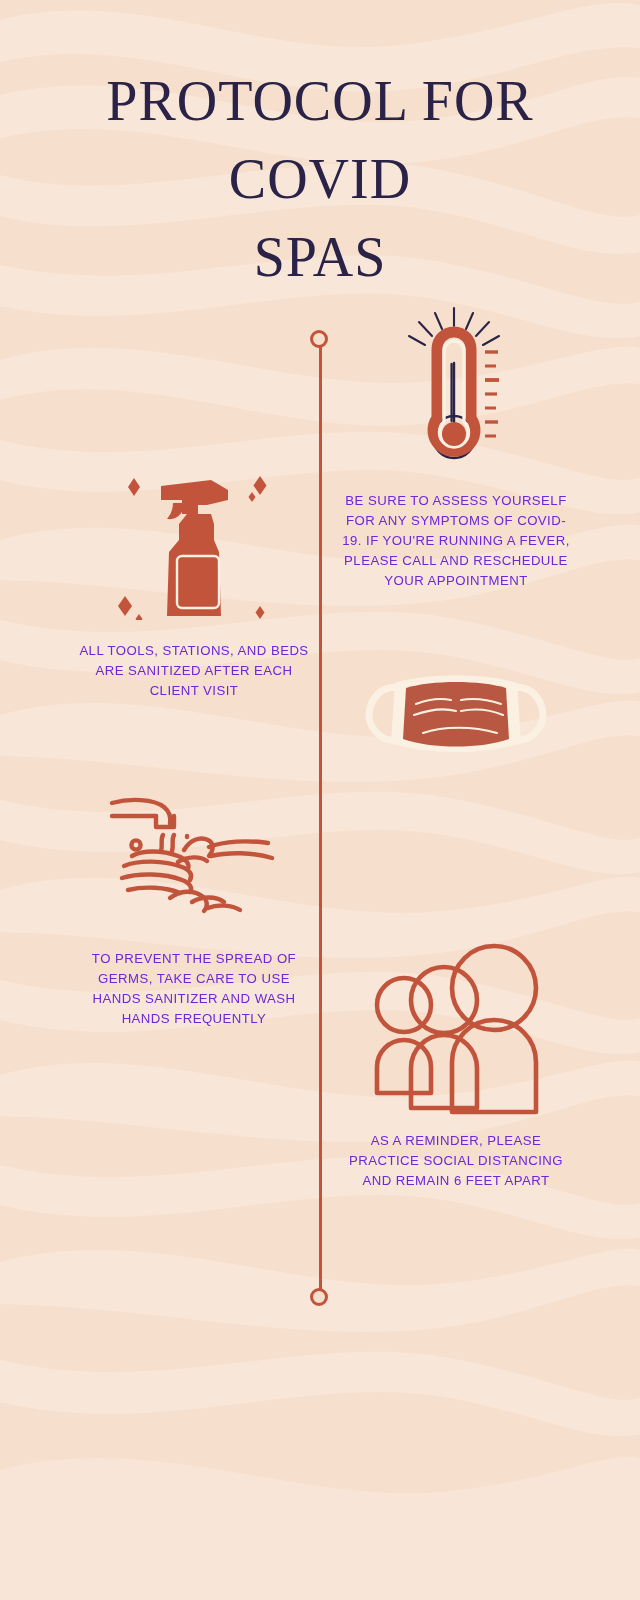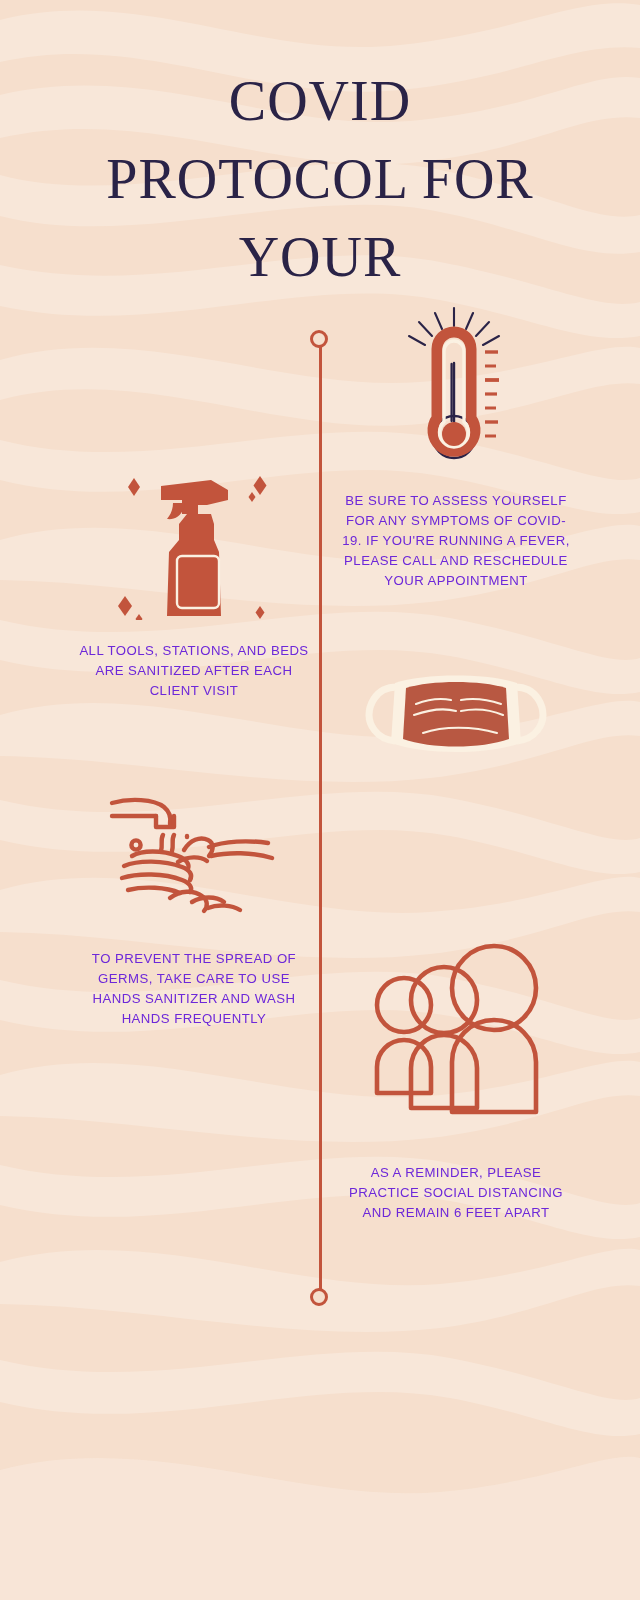--- a/index.html
+++ b/index.html
@@ -101,21 +101,21 @@
   .b-wash    { left: 78px;  top: 790px; width: 232px; }
   
   .b-thermo  { left: 340px; top: 306px; width: 232px; }
   .b-mask    { left: 340px; top: 665px; width: 232px; }
   .b-people  { left: 340px; top: 930px; width: 232px; }
 
   .b-spray .caption  { margin-top: 21px; }
   .b-wash .caption   { margin-top: 34px; }
   .b-thermo .caption { margin-top: 20px; }
   .b-mask .caption   { margin-top: 36px; }
-  .b-people .caption { margin-top: 48px; }
+  .b-people .caption { margin-top: 16px; }
 
   .icon-center {
     display: flex;
     justify-content: center;
   }
 </style>
 </head>
 <body>
 
 <div class="poster">
@@ -139,23 +139,23 @@
       <path d="M0,1165 C160,1203 310,1137 450,1163 C555,1183 608,1213 640,1203 L640,1237 C592,1247 545,1219 450,1201 C310,1175 160,1243 0,1205 Z"></path>
       <path d="M0,1262 C150,1222 300,1296 440,1284 C550,1274 608,1242 640,1250 L640,1286 C592,1280 545,1314 440,1328 C300,1344 150,1306 0,1304 Z"></path>
       <path d="M0,1360 C160,1398 310,1332 450,1358 C555,1378 608,1408 640,1398 L640,1434 C592,1444 545,1416 450,1398 C310,1372 160,1440 0,1402 Z"></path>
       <path d="M0,1470 C150,1430 300,1504 440,1492 C550,1482 608,1450 640,1458 L640,1600 L0,1600 Z" opacity="0.75"></path>
     </g>
   </svg>
 
   <div class="content">
 
     <div class="title">
+      <span class="ln">PROTOCOL FOR</span>
       <span class="ln">COVID</span>
-      <span class="ln">PROTOCOL FOR</span>
-      <span class="ln">YOUR</span>
+      <span class="ln">SPAS</span>
     </div>
 
     <div class="timeline">
       <div class="rail"></div>
       <div class="node top"></div>
       <div class="node bottom"></div>
     </div>
 
     <div class="block b-thermo">
       <div class="icon-center">

